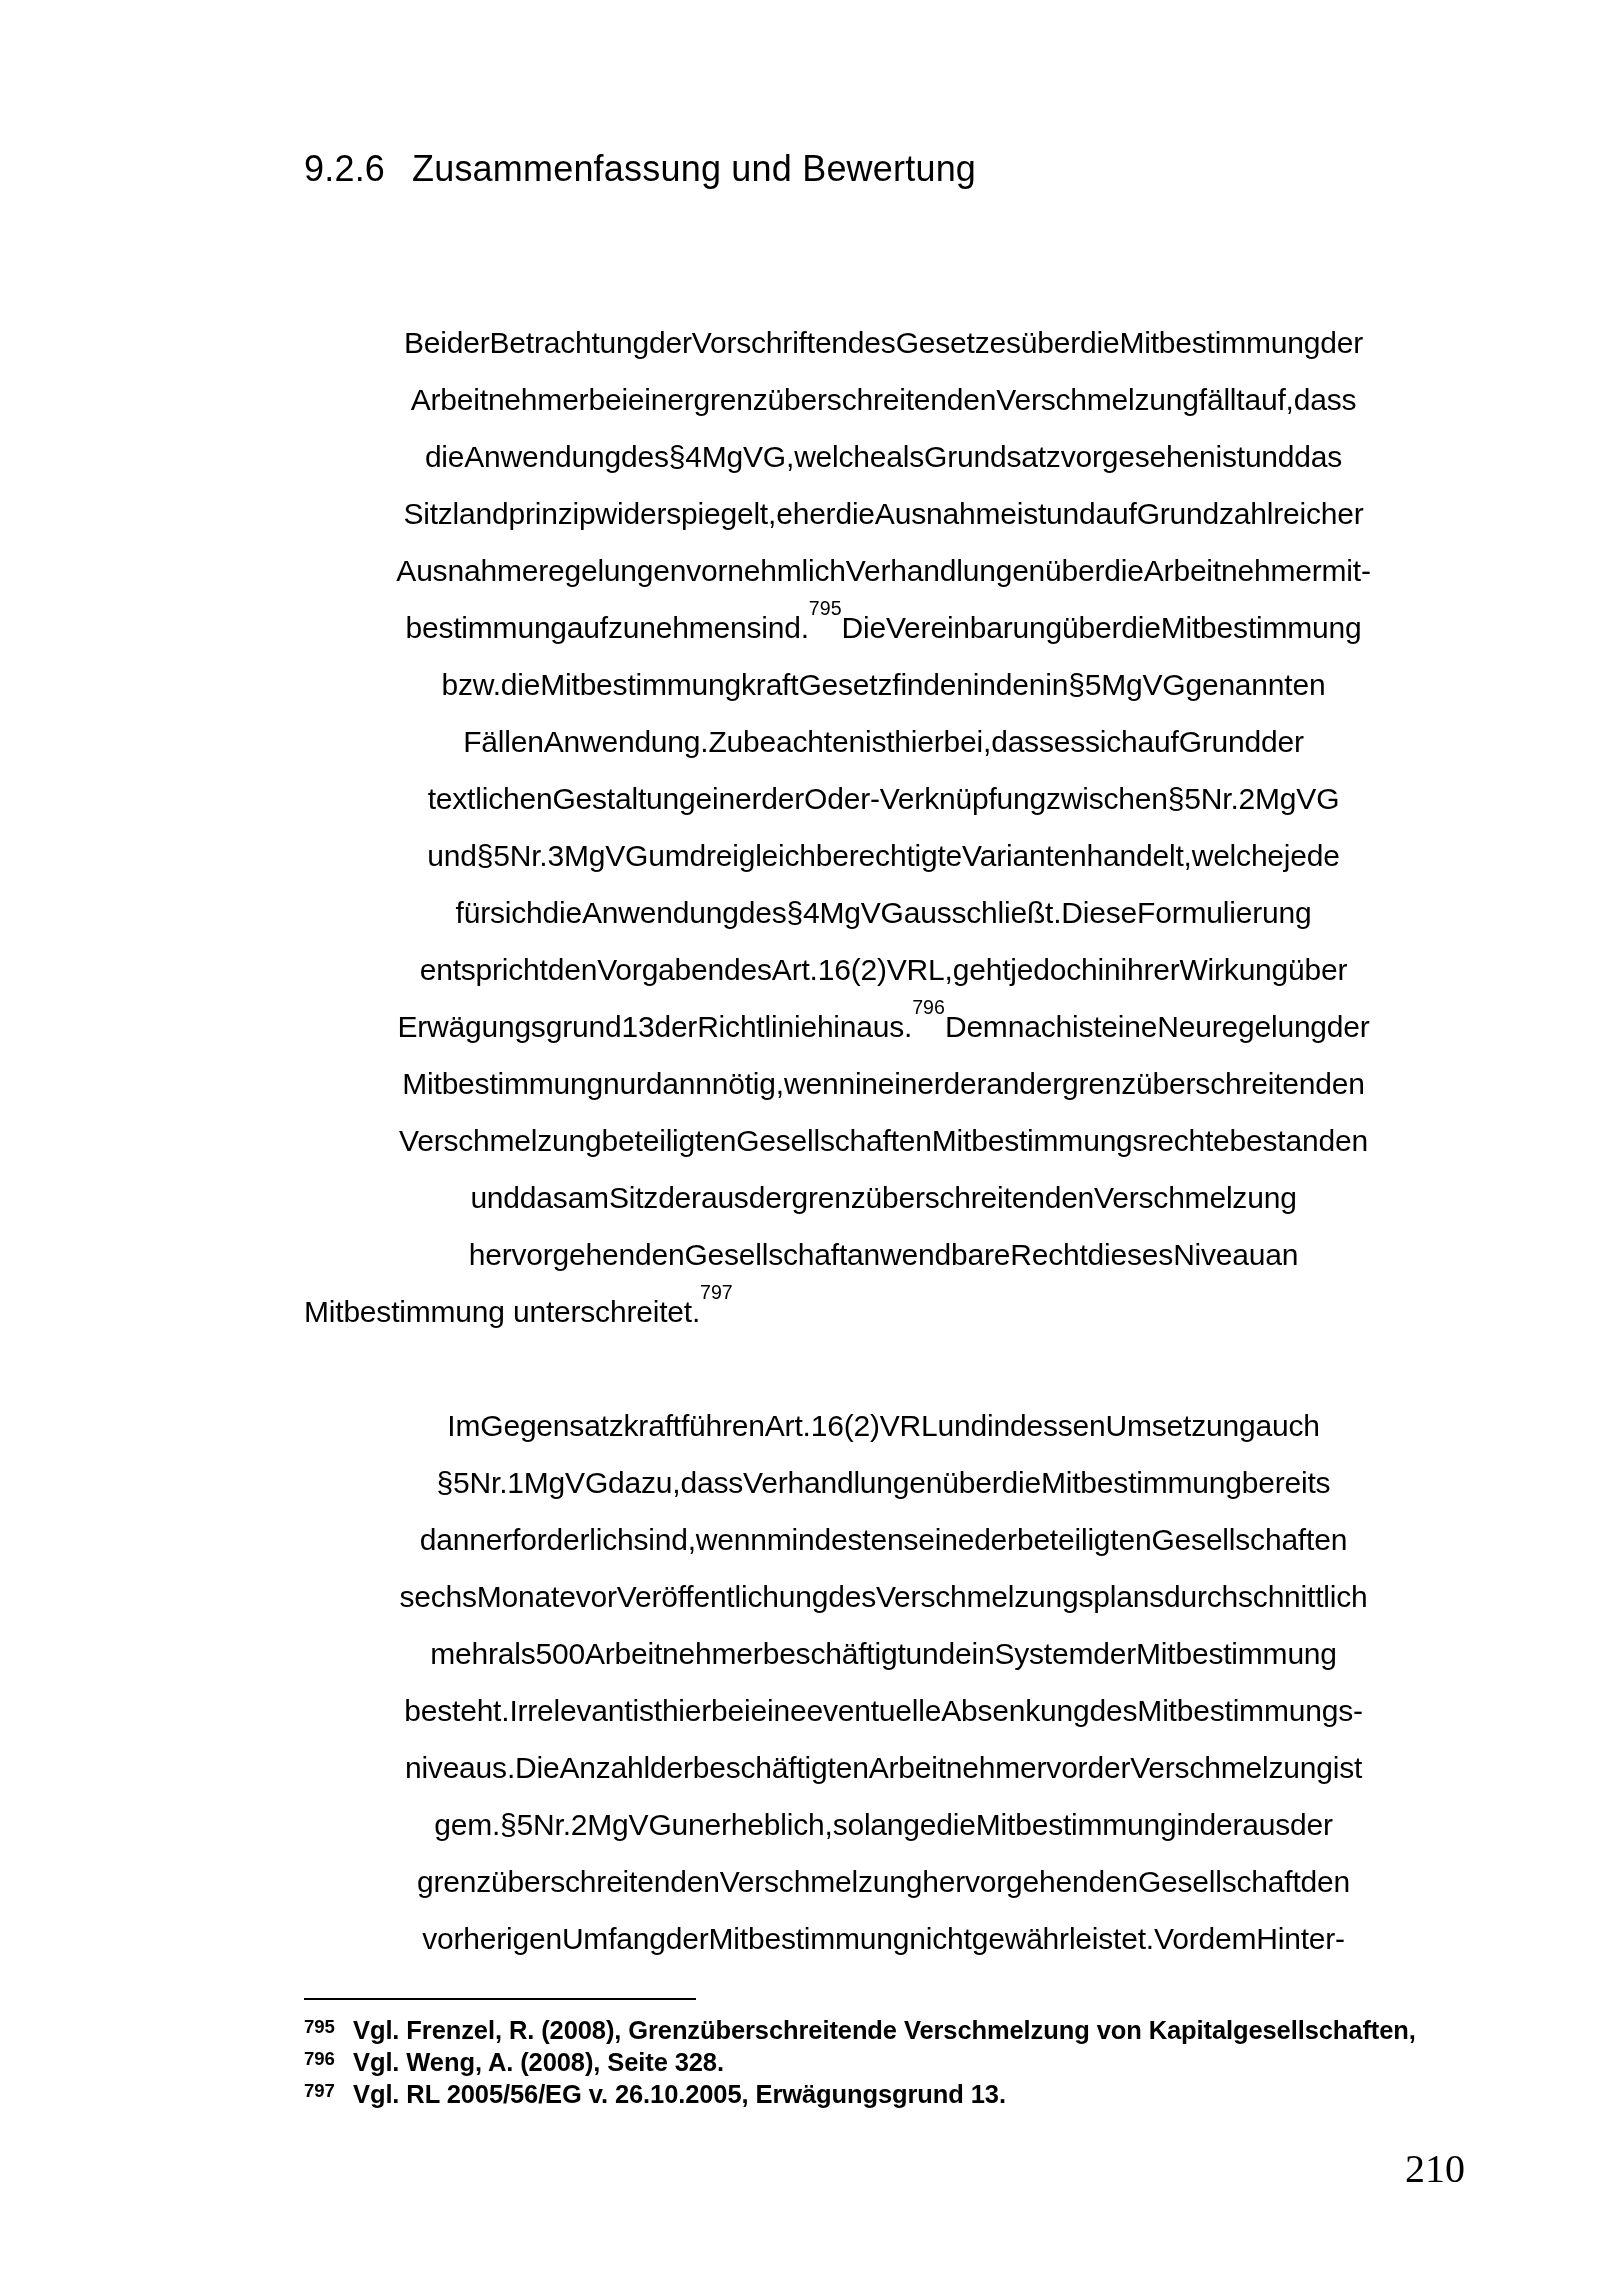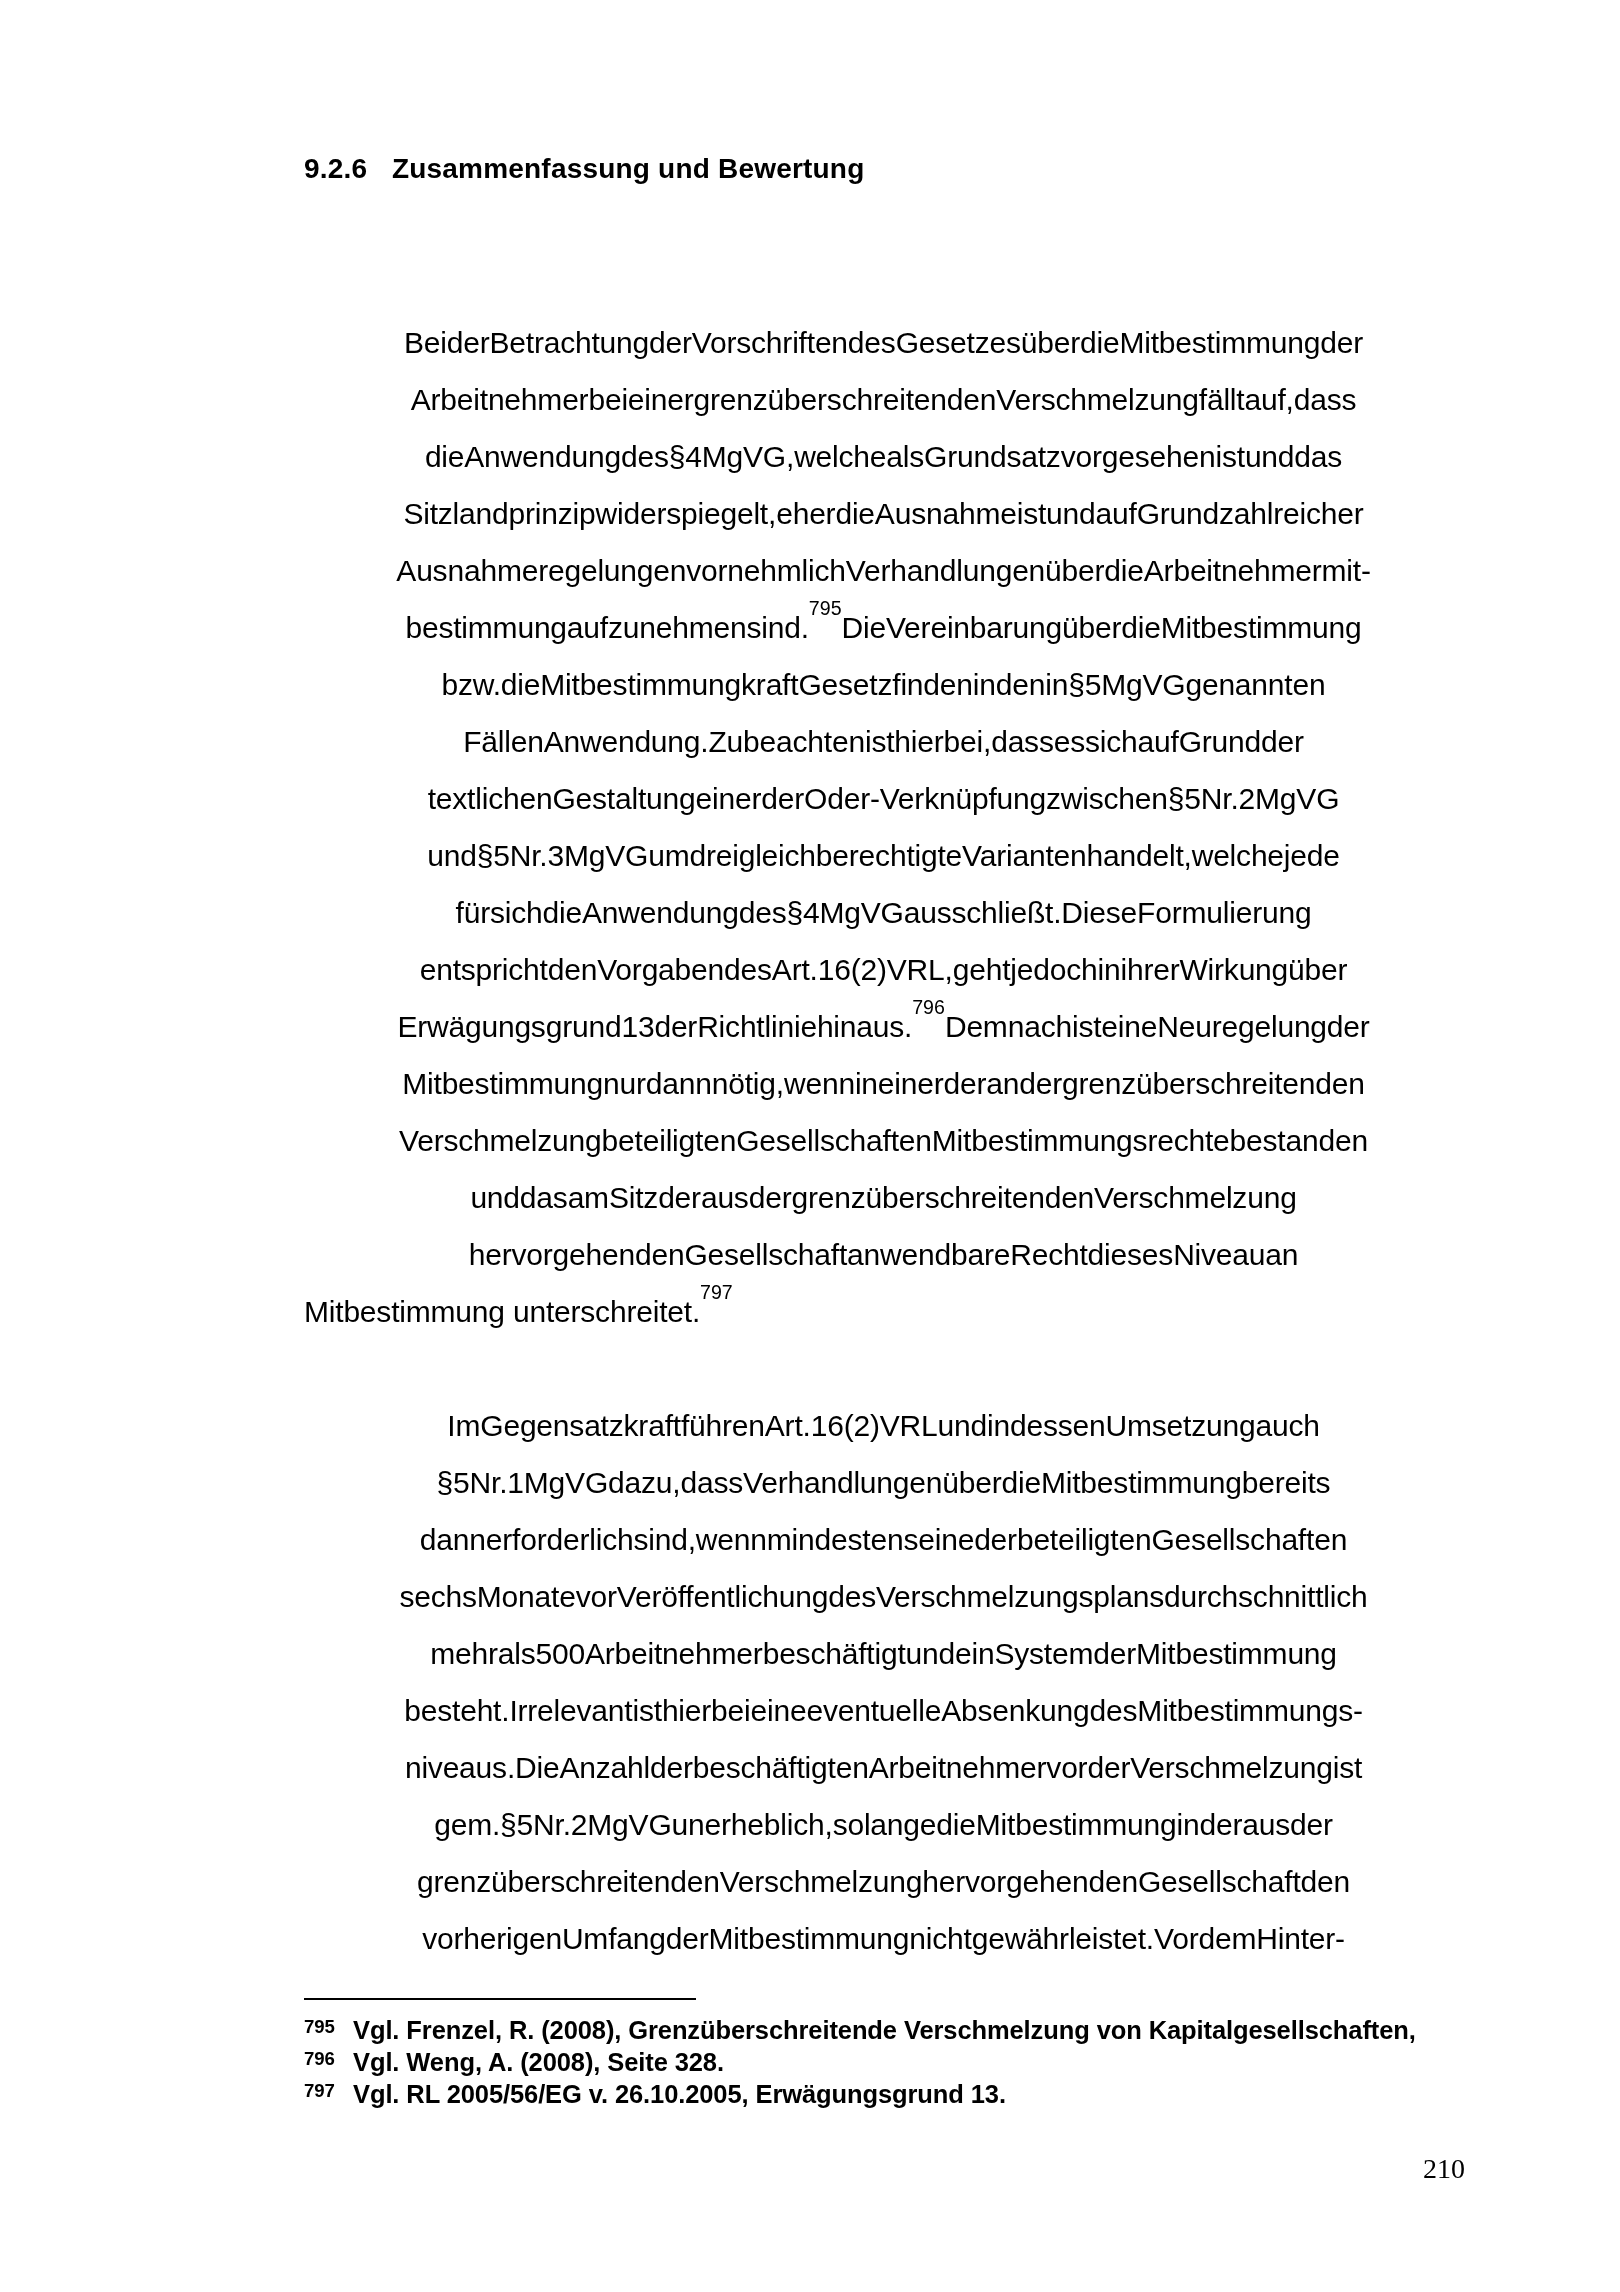--- a/index.html
+++ b/index.html
@@ -17,22 +17,22 @@
     overflow: hidden;
   }
   .content {
     position: absolute;
     left: 304px;
     top: 0;
     width: 1159px;
   }
   .heading {
     margin: 149px 0 0 0;
-    font-size: 28px;
-    font-weight: bold;
+    font-size: 36px;
+    font-weight: normal;
     line-height: 39px;
     letter-spacing: 0.2px;
     white-space: nowrap;
   }
   .h-title { margin-left: 16.7px; }
 
   #body-paragraphs { margin-top: 126px; }
   .paragraph { margin: 0; }
   .paragraph + .paragraph { margin-top: 57px; }
 
@@ -79,21 +79,21 @@
     font-size: 18.6px;
     font-weight: bold;
   }
   .fn-line { white-space: nowrap; font-weight: bold; }
 
   .page-number {
     position: absolute;
     top: 2147px;
     right: 155px;
     font-family: "Liberation Serif", "DejaVu Serif", serif;
-    font-size: 28px;
+    font-size: 40px;
     line-height: 43px;
     color: #000000;
   }
 </style>
 </head>
 <body>
 
 <div class="page">
   <div class="content">
 

